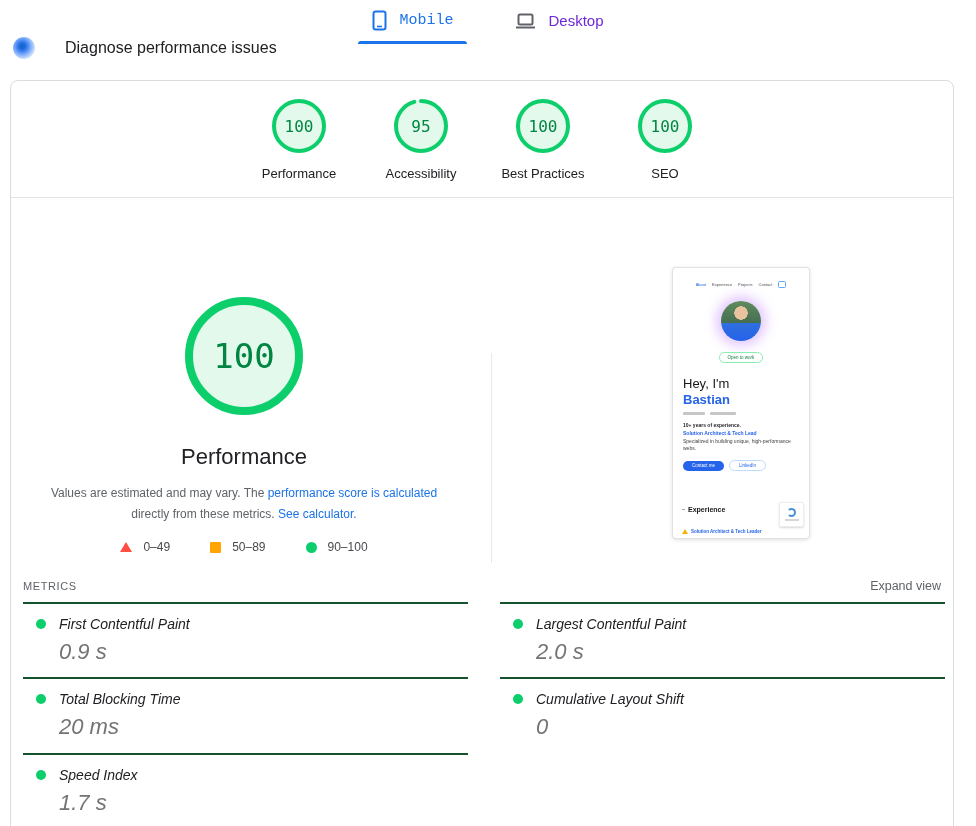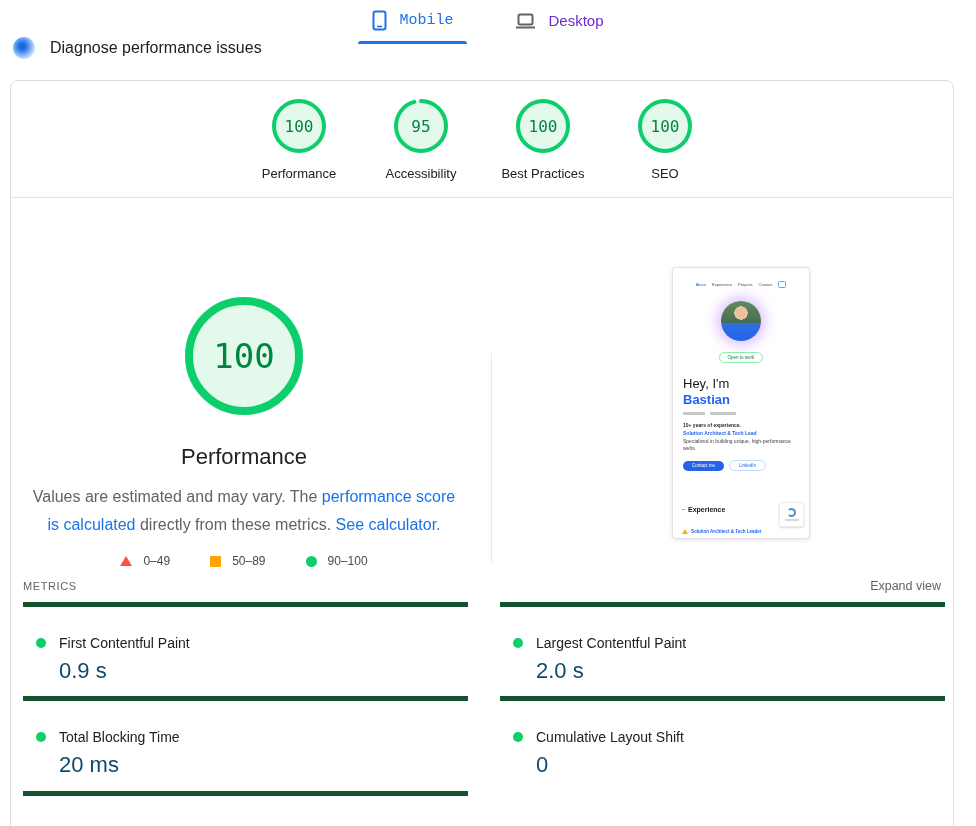--- a/index.html
+++ b/index.html
@@ -7,59 +7,59 @@
     width:976px;height:826px;position:relative;overflow:hidden;
     background:#fff;font-family:"Liberation Sans",sans-serif;color:#202124;
   }
   
   .device-tabs{position:absolute;top:0;left:0;right:0;display:flex;justify-content:center;gap:26px;}
   .tab{display:flex;align-items:center;gap:12px;padding:10px 18px 13px;font-size:15px;color:#6d28d9;cursor:pointer;position:relative;}
   .tab.active{color:#1a73e8;font-family:Liberation Mono, monospace;}
   .tab.active::after{content:"";position:absolute;left:4px;right:4px;bottom:0;height:3px;background:#1a73e8;border-radius:3px 3px 0 0;}
   .tab svg{display:block;}
   
-  .diagnose{position:absolute;top:37px;left:13px;display:flex;align-items:center;gap:15px;}
+  .diagnose{position:absolute;top:37px;left:13px;display:flex;align-items:center;gap:30px;}
   .diagnose-icon{width:22px;height:22px;border-radius:50%;
     background:radial-gradient(circle at 42% 42%, #1967d2 0 13%, #4285f4 30%, #8ab4f8 50%, #d2e3fc 72%, rgba(210,227,252,0) 80%);}
   .diagnose-title{font-size:16px;color:#202124;}
   
   .report-card{position:absolute;top:80px;left:10px;width:944px;height:772px;
     border:1px solid #dadce0;border-radius:8px;background:#fff;box-sizing:border-box;}
   
   .scores-row{height:117px;border-bottom:1px solid #e4e4e4;display:flex;justify-content:center;gap:32px;padding-top:17px;box-sizing:border-box;}
   .score-col{width:90px;display:flex;flex-direction:column;align-items:center;cursor:pointer;}
   .ring-wrap{position:relative;width:56px;height:56px;}
   .score-num{position:absolute;inset:0;display:flex;align-items:center;justify-content:center;
     font-family:"DejaVu Sans Mono",monospace;font-size:16px;color:#018642;}
   .score-label{margin-top:12px;font-size:13px;color:#202124;white-space:nowrap;}
   
   .gauge-block{position:absolute;left:18px;top:215px;width:430px;text-align:center;}
   .gauge-block svg{display:block;margin:0 auto;}
   .big-num{position:absolute;top:0;left:0;width:120px;height:120px;display:flex;align-items:center;justify-content:center;
     font-family:"DejaVu Sans Mono",monospace;font-size:34px;color:#018642;}
   .big-ring-wrap{position:relative;width:120px;height:120px;margin:0 auto;}
   .gauge-title{margin-top:28px;font-size:22px;color:#202124;}
-  .gauge-disclaimer{margin:13px auto 0;font-size:16px;color:#5f6368;line-height:1.75;max-width:424px;}
+  .gauge-disclaimer{margin:13px auto 0;font-size:12px;color:#5f6368;line-height:1.75;max-width:424px;}
   .inline-link{color:#1a73e8;text-decoration:none;cursor:pointer;}
   .legend-row{margin-top:15px;display:flex;justify-content:center;gap:40px;align-items:center;font-size:12px;color:#49484d;}
   .legend-item{display:flex;align-items:center;gap:11px;}
   .shape-triangle{width:0;height:0;border-left:6px solid transparent;border-right:6px solid transparent;border-bottom:10px solid #ff4e42;}
   .shape-square{width:11px;height:11px;background:#ffa400;border-radius:1px;}
   .shape-circle{width:11px;height:11px;background:#0cce6b;border-radius:50%;}
   .vertical-divider{position:absolute;left:480px;top:272px;width:1px;height:210px;background:#e9e9e9;}
   
   .metrics-header{position:absolute;left:12px;right:12px;top:498px;display:flex;justify-content:space-between;align-items:center;}
   .metrics-label{font-size:11px;color:#5f6368;letter-spacing:.6px;}
   .expand-view{font-size:12.5px;color:#5f6368;cursor:pointer;}
   .metrics-grid{position:absolute;left:12px;right:8px;top:521px;display:grid;grid-template-columns:1fr 1fr;column-gap:32px;align-items:start;}
-  .metric-row{border-top:5px solid #14532d;padding:28px 0 12px 13px;}
+  .metric-row{border-top:2px solid #14532d;padding:12px 0 12px 13px;font-style:italic;}
   .metric-head{display:flex;align-items:center;gap:13px;}
   .metric-dot{width:10px;height:10px;border-radius:50%;background:#0cce6b;flex:none;}
   .metric-name{font-size:14px;color:#202124;}
-  .metric-value{margin:7px 0 0 23px;font-size:22px;line-height:1.2;color:#0c4a6e;}
+  .metric-value{margin:7px 0 0 23px;font-size:22px;line-height:1.2;color:#737373;}
   
   .thumbnail{position:absolute;left:662px;top:187px;width:136px;height:270px;background:#fff;border-radius:3px;
     box-shadow:0 0 0 1px #e2e2e2, 0 1px 5px rgba(0,0,0,.18);overflow:hidden;cursor:pointer;}
   .t-nav{margin-top:13px;display:flex;justify-content:center;gap:6px;font-size:4px;color:#52525b;align-items:center;}
   .t-nav .active{color:#2563eb;}
   .t-chat{width:6px;height:5px;border:1px solid #60a5fa;border-radius:1.5px;}
   .t-avatar{width:40px;height:40px;border-radius:50%;margin:13px auto 0;
     background:radial-gradient(circle at 50% 30%, #e8c39e 0 19%, rgba(0,0,0,0) 20%),
                linear-gradient(180deg,#5f8c5e 0%,#466e52 54%,#2f6fde 56%,#2563eb 100%);
     box-shadow:0 0 12px 5px rgba(189,122,255,.42);}

